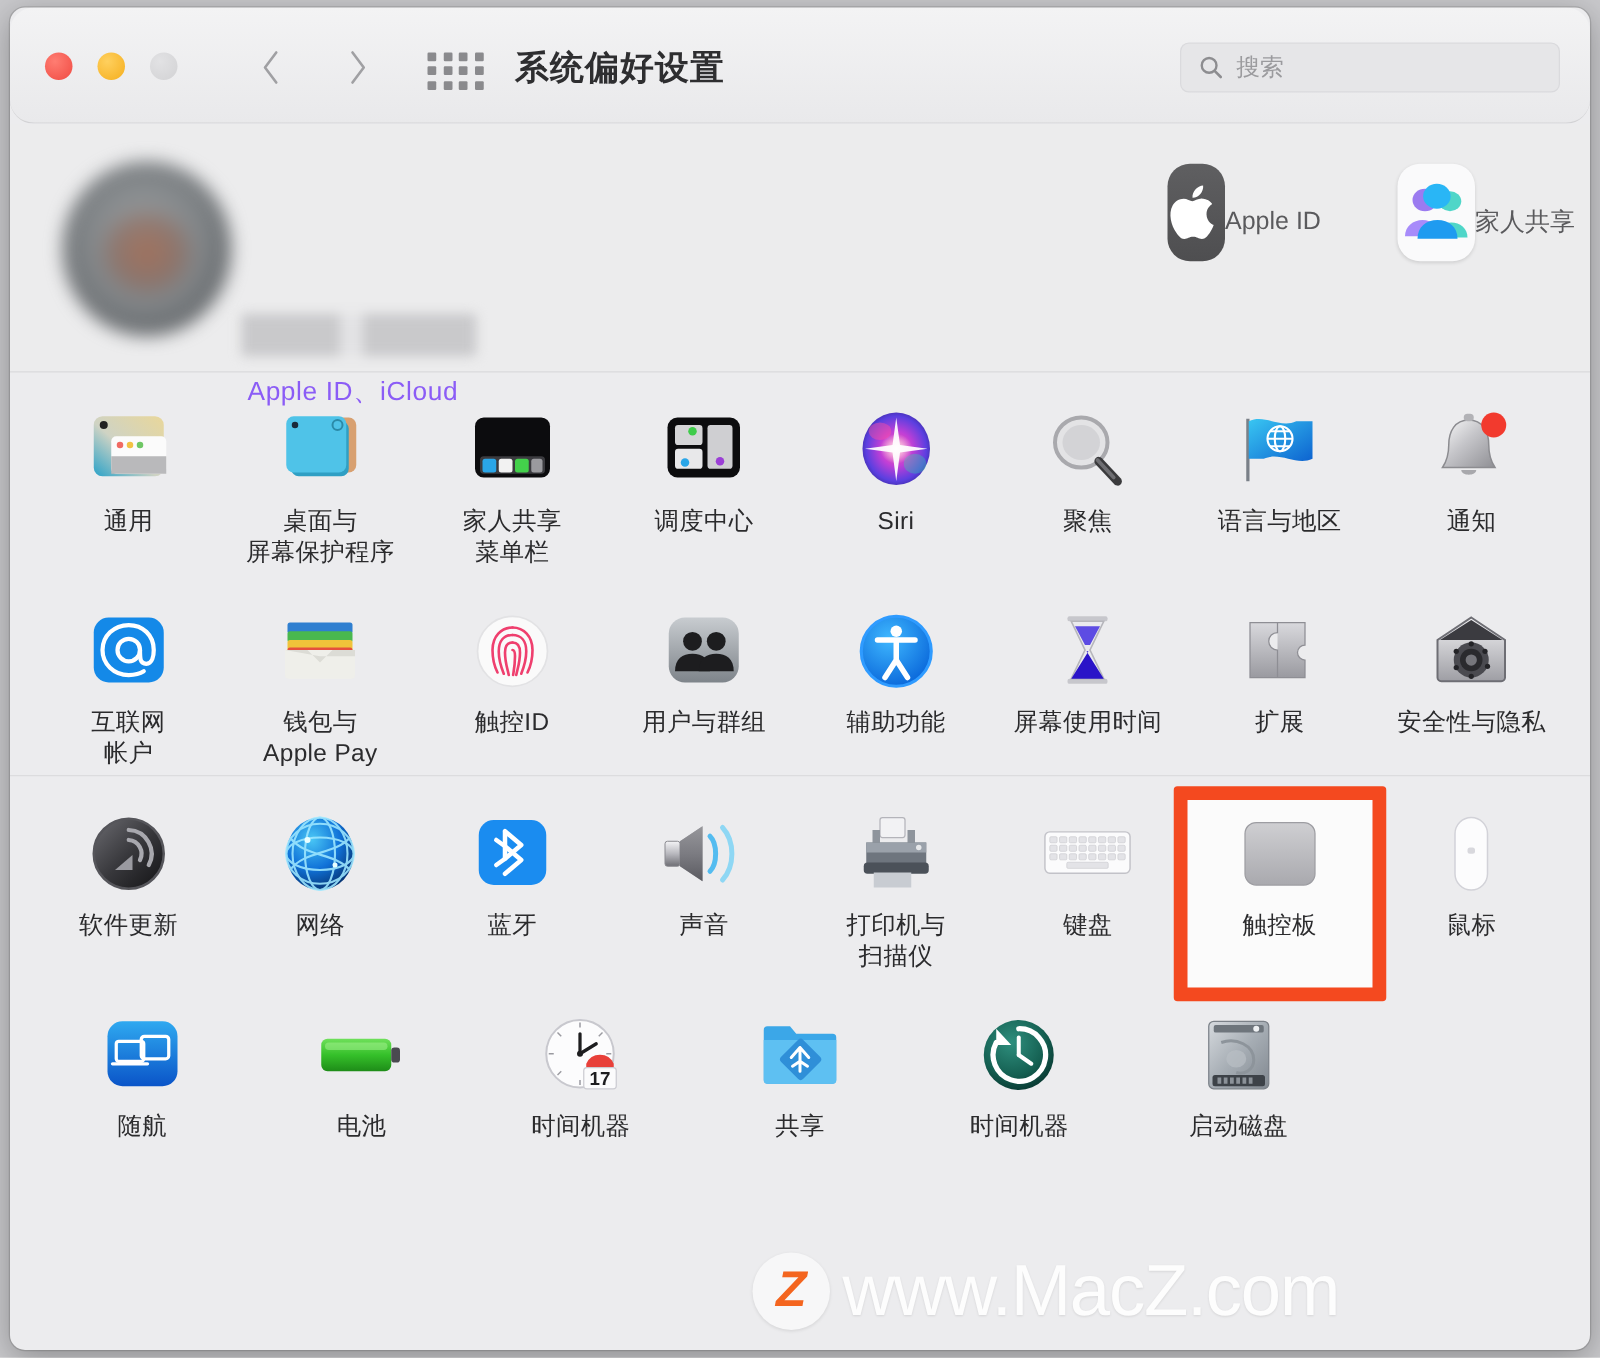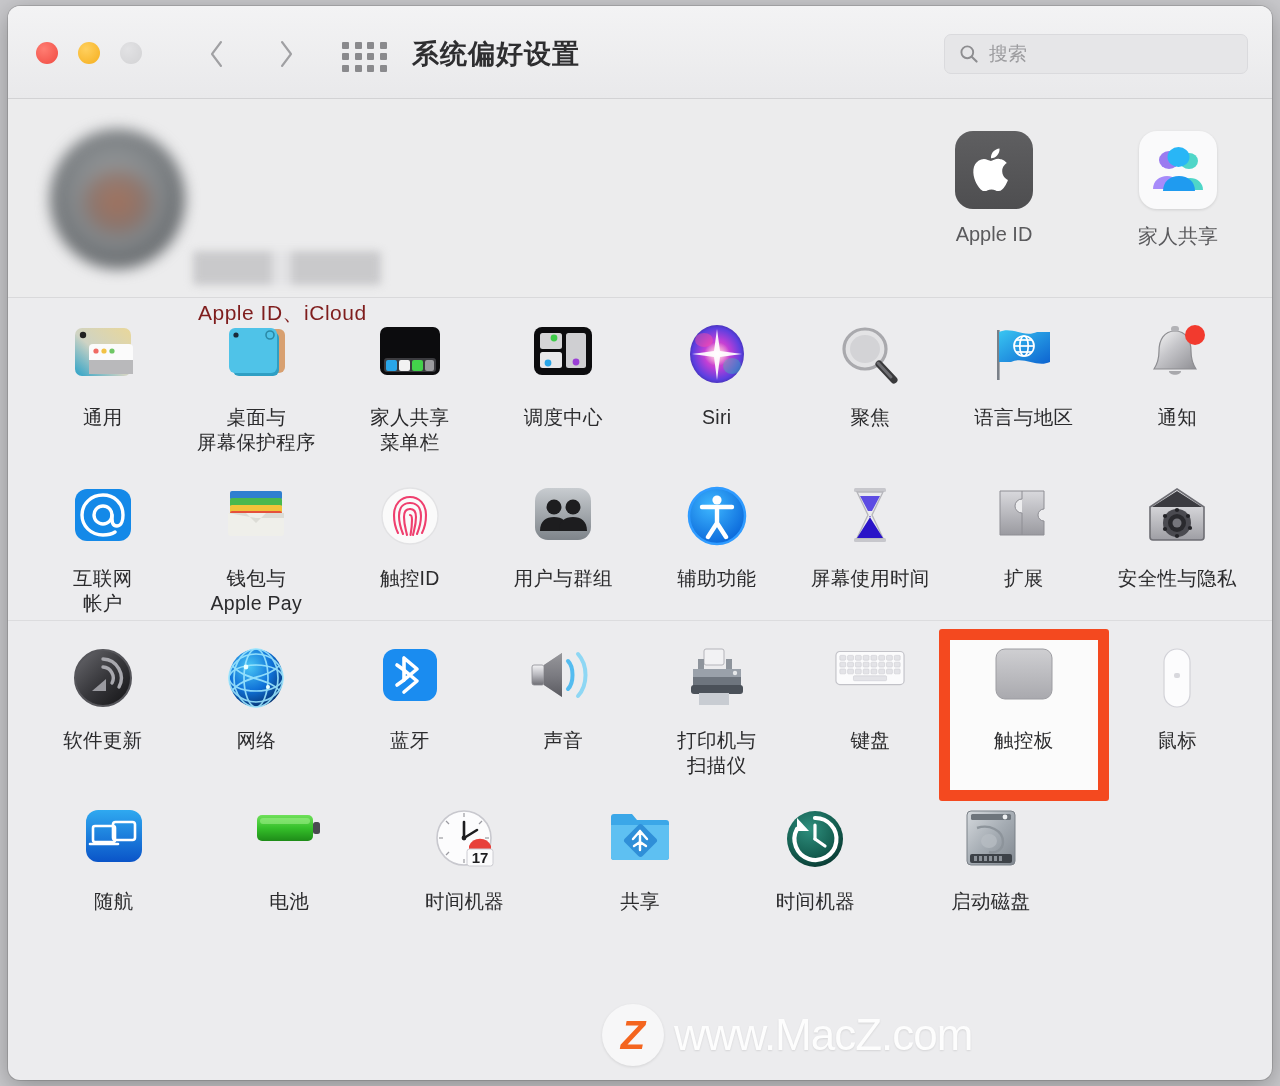--- a/index.html
+++ b/index.html
@@ -14,20 +14,21 @@
     background:#ececee;border-radius:12px;
     box-shadow:0 6px 26px rgba(0,0,0,.30),0 0 0 1px rgba(0,0,0,.13);
     overflow:hidden;
   }
 
   
   .titlebar{
     position:relative;height:92px;
     background:linear-gradient(#f3f3f4,#e9e9eb);
     border-bottom:1px solid #d2d2d4;
+    border-radius:19px;
   }
   .lights{position:absolute;left:28px;top:36px;display:flex;gap:20px;}
   .light{width:22px;height:22px;border-radius:50%;}
   .light.red{background:radial-gradient(circle at 36% 32%,#ff7d72,#f04a42);}
   .light.yellow{background:radial-gradient(circle at 36% 32%,#ffd05e,#f5ae1d);}
   .light.gray{background:radial-gradient(circle at 36% 32%,#e2e2e4,#d2d2d4);}
 
   .navbtn{
     position:absolute;top:26px;width:44px;height:44px;
     display:flex;align-items:center;justify-content:center;
@@ -74,39 +75,39 @@
       radial-gradient(ellipse 70% 74% at 48% 44%, #9ea2a4 0%, #7d8184 55%, #4a4d50 100%);
     filter:blur(7px);
   }
   .acct-name{
     position:absolute;left:185px;top:152px;width:188px;height:34px;
     background:linear-gradient(90deg,#c9c9cb 0 42%,#e3e3e5 42% 52%,#c9c9cb 52% 100%);
     filter:blur(4.5px);border-radius:3px;
   }
   .acct-sub{
     position:absolute;left:190px;top:200px;
-    font-size:21px;color:#7f1d1d;letter-spacing:.5px;white-space:nowrap;
+    font-size:21px;color:#8b5cf6;letter-spacing:.5px;white-space:nowrap;
   }
   .hdr-tiles{position:absolute;right:34px;top:32px;display:flex;gap:64px;}
-  .hdr-tile{width:120px;display:flex;flex-direction:column;align-items:center;}
+  .hdr-tile{width:120px;display:flex;flex-direction:row;align-items:center;}
   .hdr-ico{width:78px;height:78px;border-radius:18px;display:flex;align-items:center;justify-content:center;}
   .hdr-ico.appleid{background:linear-gradient(#5f5f61,#4e4e50);}
   .hdr-ico.family{background:#fafafb;box-shadow:0 1px 3px rgba(0,0,0,.12);}
   .hdr-label{margin-top:14px;font-size:20px;color:#5a5a5d;white-space:nowrap;}
 
   
   .section{padding:0;}
   .section + .section{border-top:1px solid #dcdcde;}
   .sec-rows{display:flex;flex-direction:column;}
   .row{display:flex;padding:0 18px;}
   .cell{
     flex:1 1 0;display:flex;flex-direction:column;align-items:center;
     padding-top:26px;padding-bottom:4px;position:relative;
   }
-  .ico{width:72px;height:72px;display:flex;justify-content:center;}
+  .ico{width:72px;height:72px;display:flex;align-items:center;justify-content:center;}
   .ico svg{display:block;}
   .lbl{
     margin-top:9px;font-size:19.5px;line-height:25px;color:#2b2b2d;
     text-align:center;white-space:pre-line;letter-spacing:.3px;
   }
 
   
   .cell.highlight::before{
     content:"";position:absolute;left:50%;transform:translateX(-50%);
     top:8px;width:148px;height:150px;
@@ -121,21 +122,21 @@
     position:absolute;left:594px;bottom:14px;display:flex;align-items:center;
     pointer-events:none;
   }
   .wm-logo{
     width:62px;height:62px;border-radius:50%;background:#f7f7f8;
     display:flex;align-items:center;justify-content:center;
     font-size:40px;font-weight:700;color:#f4651f;font-style:italic;
     box-shadow:0 1px 3px rgba(0,0,0,.10);
   }
   .wm-text{
-    margin-left:10px;font-size:44px;font-weight:400;color:#fdfdfd;
+    margin-left:10px;font-size:58px;font-weight:400;color:#fdfdfd;
     letter-spacing:-1px;text-shadow:0 1px 2px rgba(0,0,0,.10);
     white-space:nowrap;
   }
 </style>
 </head>
 <body>
 
 <div class="window">
 
   <div class="titlebar">

